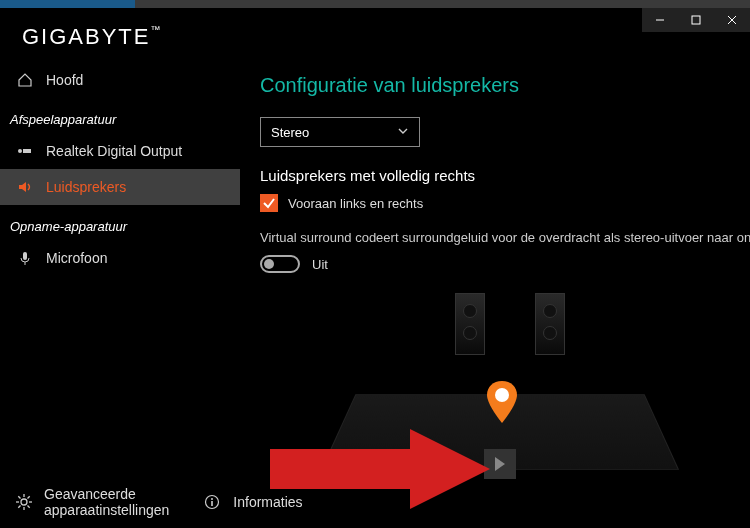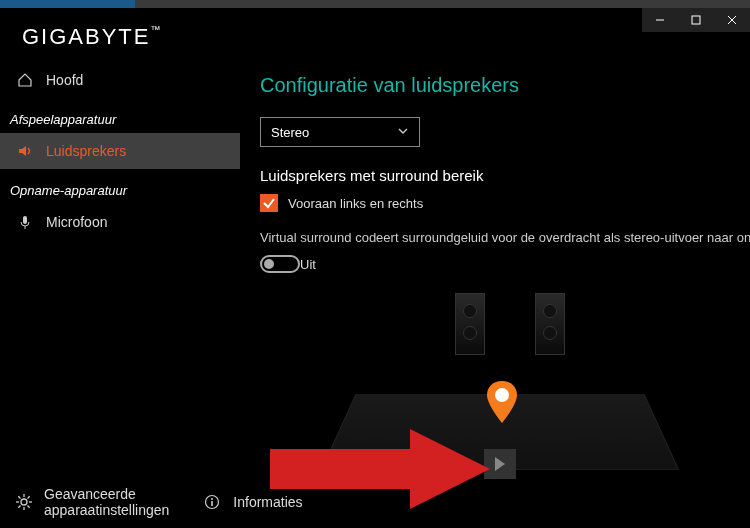--- a/index.html
+++ b/index.html
@@ -86,21 +86,21 @@
   background: #ee5a24;
   display: flex; align-items: center; justify-content: center;
   color: #fff; font-size: 14px;
   cursor: pointer;
 }
 .para {
   color: #ccc; font-size: 13px;
   margin-bottom: 10px;
   white-space: nowrap;
 }
-.togrow { display: flex; align-items: center; margin-bottom: 20px; }
+.togrow { display: flex; align-items: center; gap: 12px; margin-bottom: 20px; }
 .toggle {
   width: 40px; height: 18px;
   border: 2px solid #aaa; border-radius: 12px;
   position: relative; cursor: pointer;
 }
 .toggle .knob {
   position: absolute; left: 2px; top: 2px;
   width: 10px; height: 10px; border-radius: 50%;
   background: #aaa;
 }
@@ -189,20 +189,29 @@
     <span class="icon">
       <svg width="16" height="16" viewBox="0 0 16 16">
           <path d="M2 8 L8 2 L14 8 L14 14 L2 14 Z" fill="none" stroke="#ccc" stroke-width="1.2"></path>
         </svg>
     </span>
     <span>Hoofd</span>
   </div>
 
   <div class="side-section">Afspeelapparatuur</div>
 
+  <div class="side-item">
+    <span class="icon">
+      <svg width="16" height="10" viewBox="0 0 16 10">
+          <circle cx="3" cy="5" r="2" fill="#ccc"></circle>
+          <rect x="6" y="3" width="8" height="4" fill="#ccc"></rect>
+        </svg>
+    </span>
+    <span>Realtek Digital Output</span>
+  </div>
 
   <div class="side-item active">
     <span class="icon">
       <svg width="16" height="16" viewBox="0 0 16 16">
           <path d="M2 6 L5 6 L9 3 L9 13 L5 10 L2 10 Z" fill="#ee5a24"></path>
           <path d="M11 5 Q14 8 11 11" fill="none" stroke="#ee5a24" stroke-width="1.4"></path>
         </svg>
     </span>
     <span>Luidsprekers</span>
   </div>
@@ -257,21 +266,21 @@
 
   <div class="select">
     <span>Stereo</span>
     <span>
       <svg width="12" height="12" viewBox="0 0 12 12">
           <path d="M2 4 L6 8 L10 4" fill="none" stroke="#ccc" stroke-width="1.4"></path>
         </svg>
     </span>
   </div>
 
-  <div class="subh">Luidsprekers met surround bereik</div>
+  <div class="subh">Luidsprekers met volledig rechts</div>
 
   <div class="cbrow">
     <div class="checkbox">
       <svg width="14" height="14" viewBox="0 0 14 14">
           <path d="M2 7 L6 11 L12 3" fill="none" stroke="#fff" stroke-width="2"></path>
         </svg>
     </div>
     <span>Vooraan links en rechts</span>
   </div>
 

